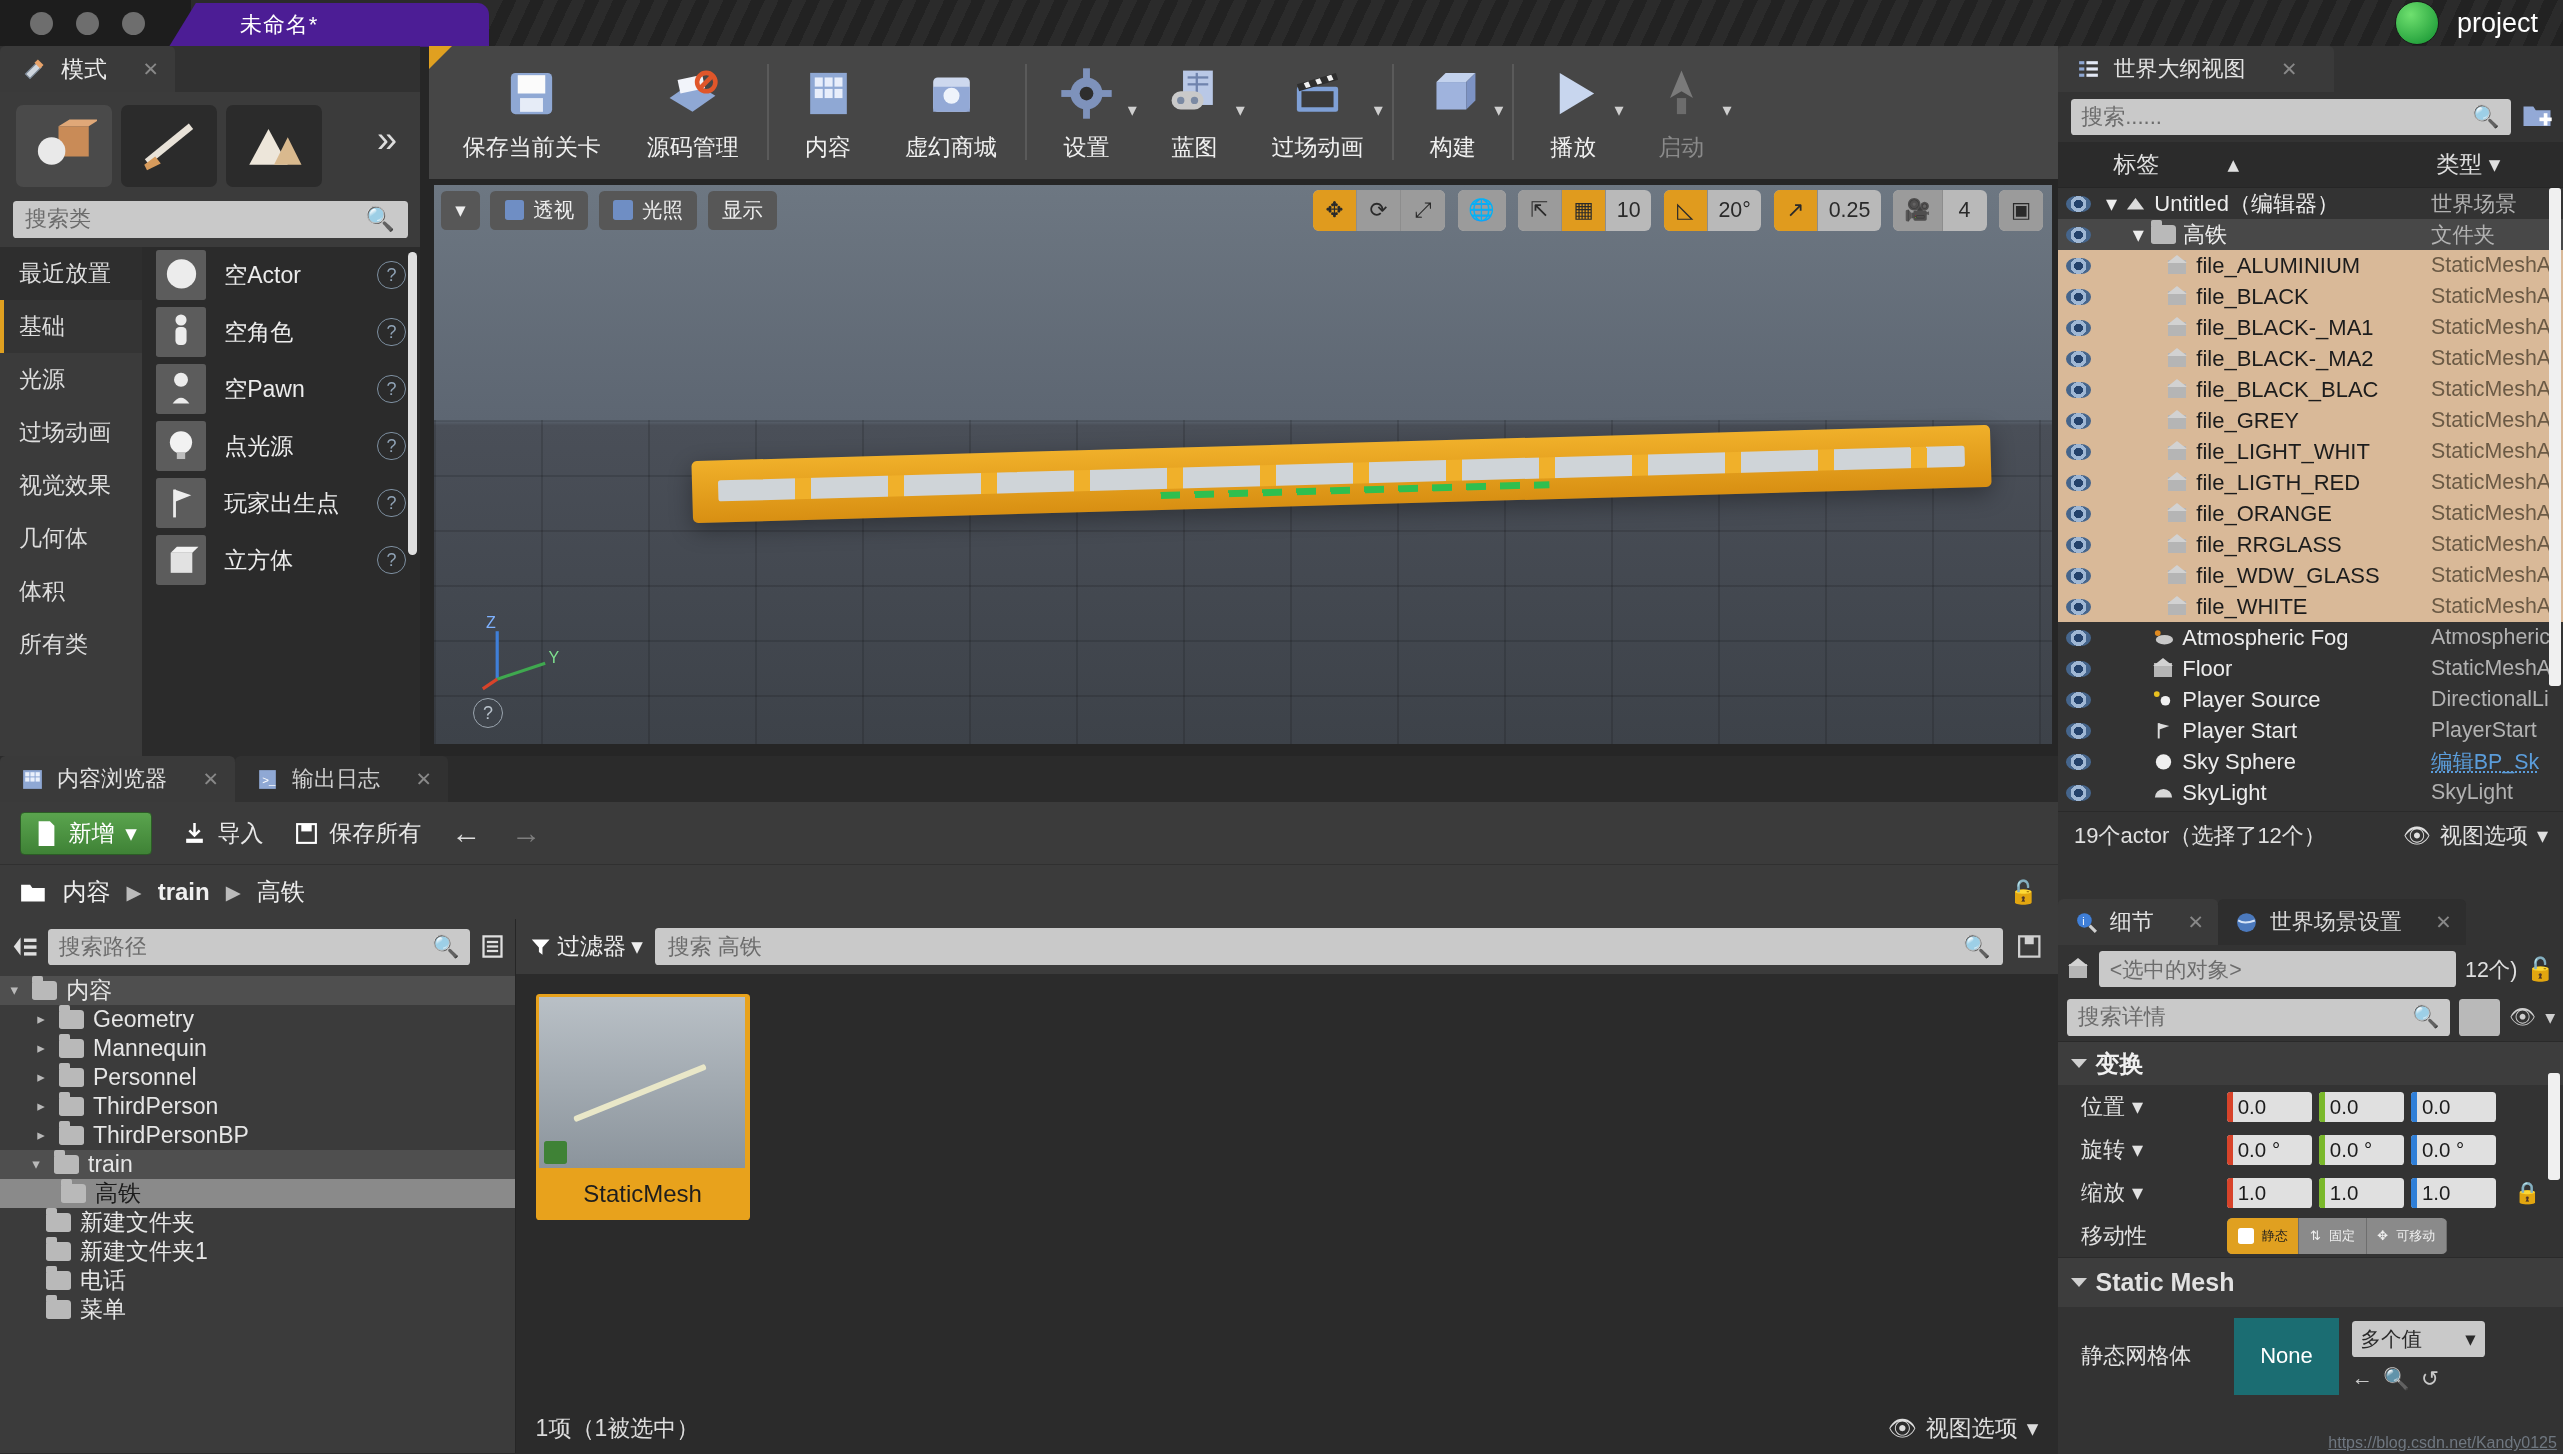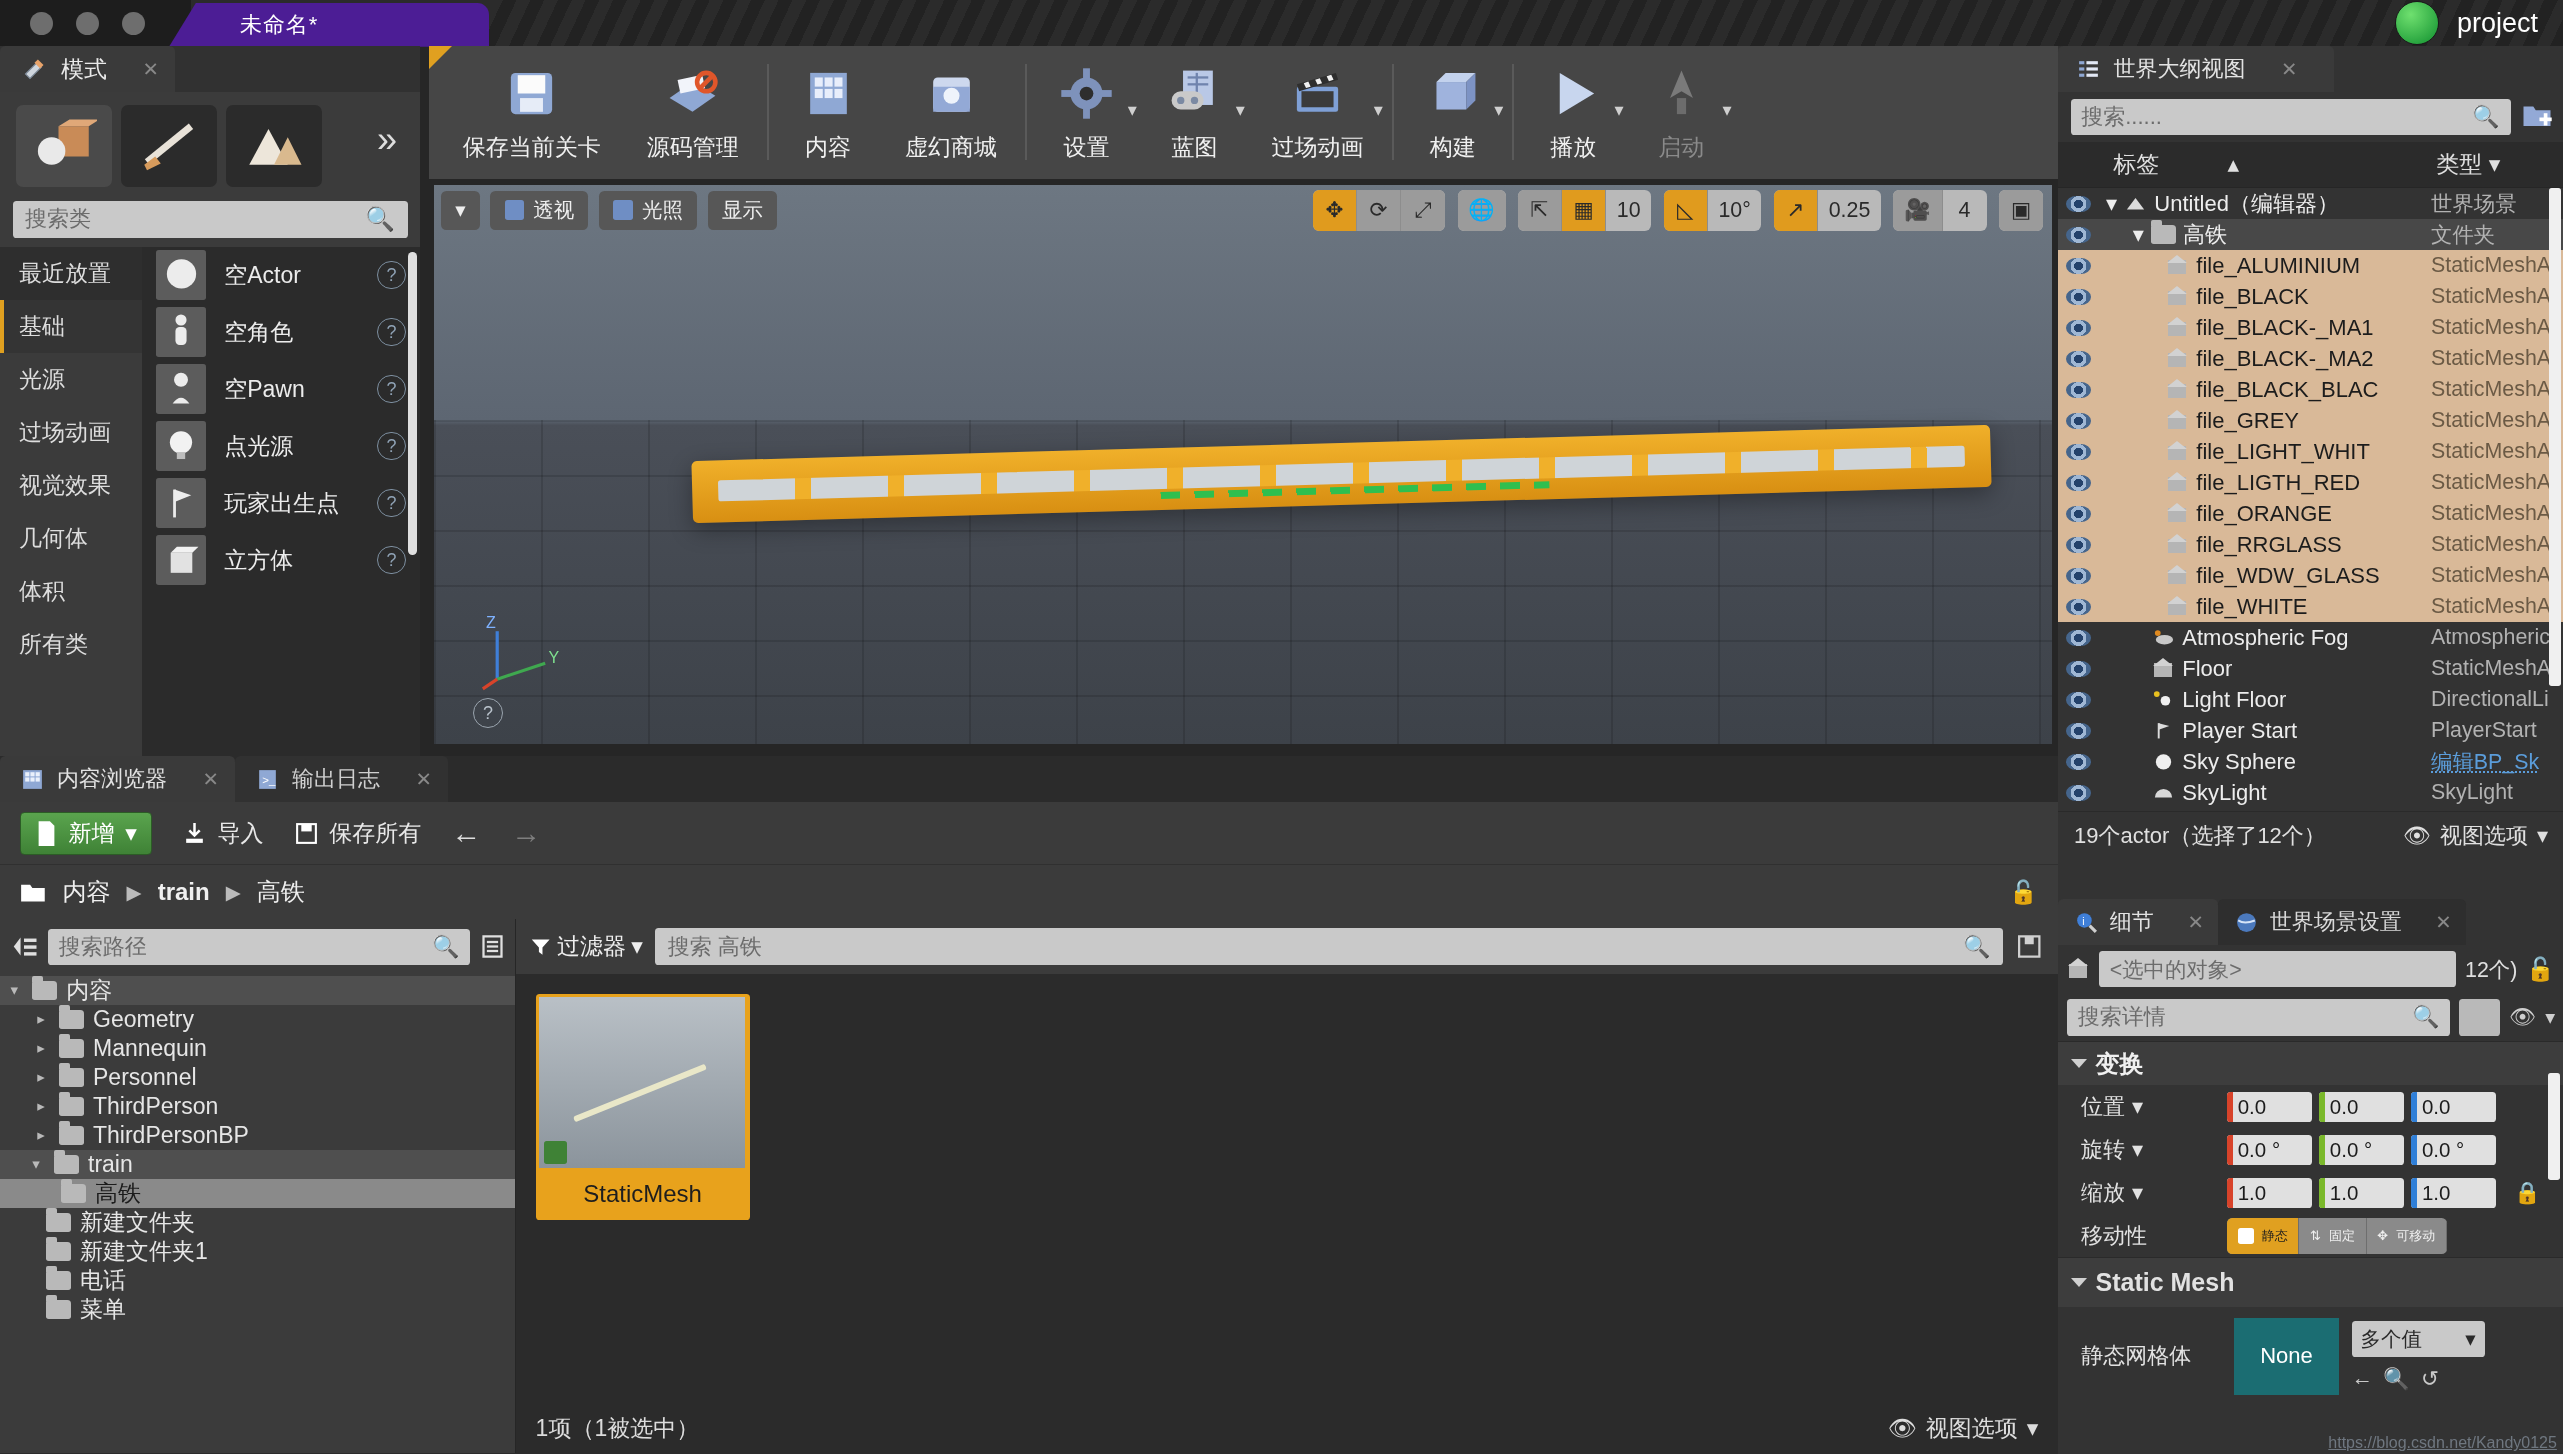--- a/index.html
+++ b/index.html
@@ -556,21 +556,21 @@
       <div class="grp">
         <div class="gbtn dk">🌐</div>
       </div>
       <div class="grp">
         <div class="gbtn dk">⇱</div>
         <div class="gbtn on">▦</div>
         <div class="gbtn">10</div>
       </div>
       <div class="grp">
         <div class="gbtn on">◺</div>
-        <div class="gbtn">10°</div>
+        <div class="gbtn">20°</div>
       </div>
       <div class="grp">
         <div class="gbtn on">↗</div>
         <div class="gbtn">0.25</div>
       </div>
       <div class="grp">
         <div class="gbtn dk">🎥</div>
         <div class="gbtn">4</div>
       </div>
       <div class="grp">
@@ -985,21 +985,21 @@
       <div class="olrow">
           <span class="ol-eye">
             <i class="eyeico"></i>
           </span>
           <span class="ol-name">
             <span class="ind2"></span>
             <svg width="23" height="19.6" viewBox="0 0 24 20">
               <circle cx="5" cy="4" r="3" fill="#e8c020"></circle>
               <circle cx="14" cy="11" r="5" fill="#f0f0f0"></circle>
             </svg>
-            <span>Light Floor</span>
+            <span>Player Source</span>
           </span>
           <span class="ol-type">DirectionalLi</span>
         </div>
       <div class="olrow">
           <span class="ol-eye">
             <i class="eyeico"></i>
           </span>
           <span class="ol-name">
             <span class="ind2"></span>
             <svg width="23" height="19.6" viewBox="0 0 24 20">

